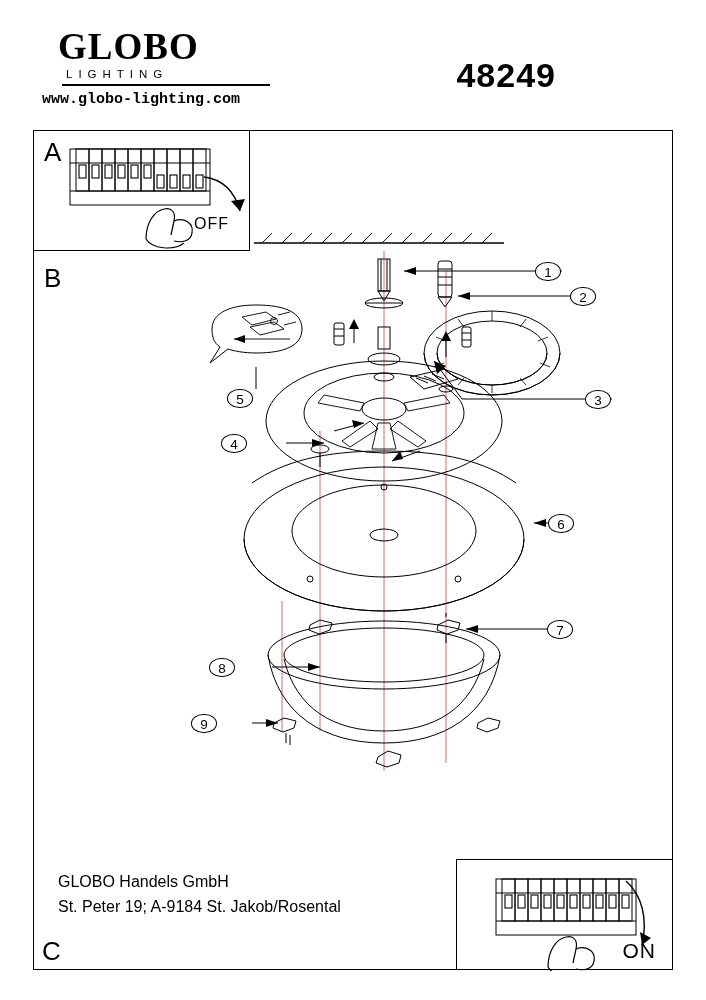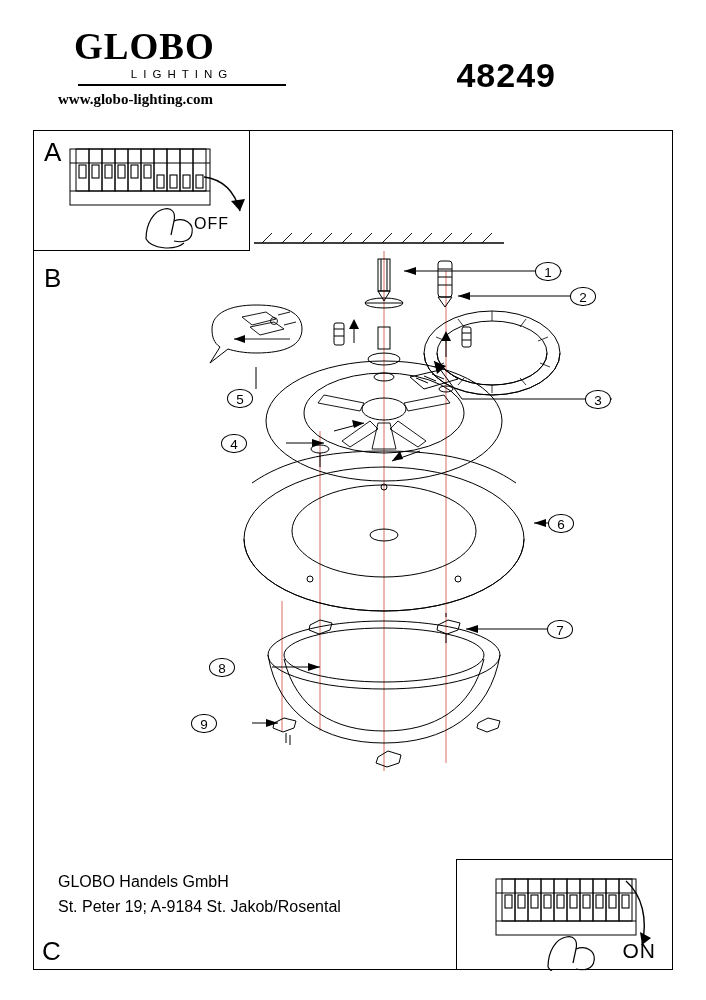--- a/index.html
+++ b/index.html
@@ -19,50 +19,49 @@
   
   #header {
     position: absolute;
     left: 40px;
     top: 28px;
     width: 626px;
     height: 90px;
   }
   #brand-block {
     position: absolute;
-    left: 16px;
+    left: 0;
     top: 0;
     width: 260px;
   }
   #brand-name {
     font-family: "Liberation Serif", serif;
     font-weight: bold;
     font-size: 37px;
     letter-spacing: 1px;
     line-height: 38px;
     margin-left: 18px;
   }
   #brand-sub {
     font-family: "Liberation Sans", sans-serif;
     font-size: 11.5px;
     letter-spacing: 6px;
-    text-align: center;
     width: 200px;
     margin-left: 26px;
     margin-top: 2px;
   }
   #brand-rule {
     width: 208px;
     height: 2px;
     background: #000;
     margin-left: 22px;
     margin-top: 4px;
   }
   #brand-url {
-    font-family: Liberation Serif, serif;
+    font-family: Liberation Mono, monospace;
     font-weight: bold;
     font-size: 15px;
     margin-left: 2px;
     margin-top: 5px;
   }
   #article-number {
     position: absolute;
     right: 110px;
     top: 28px;
     font-family: "Liberation Sans", sans-serif;

